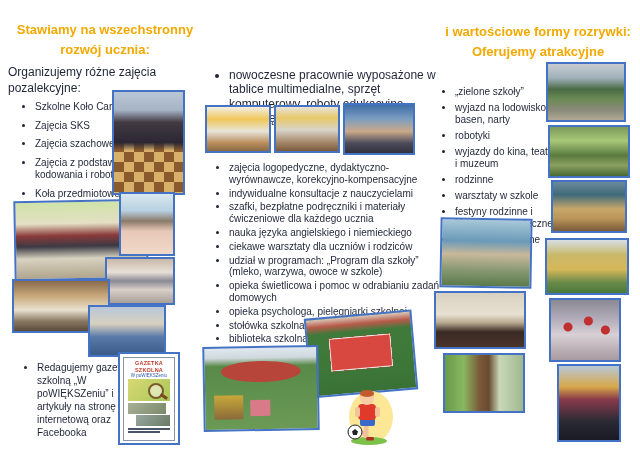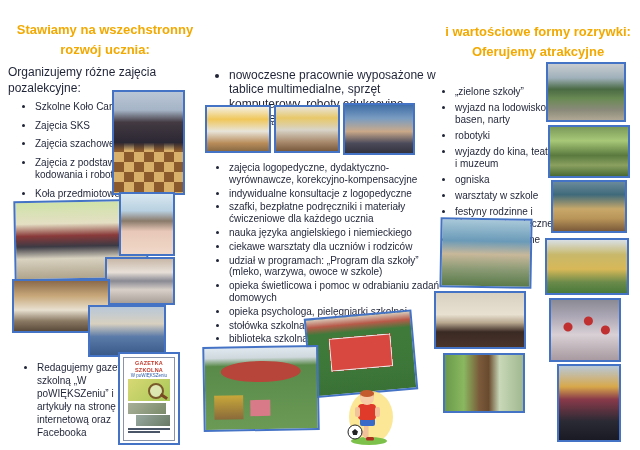--- a/index.html
+++ b/index.html
@@ -130,21 +130,21 @@
   <ul class="blist mid-intro" style="left:214px; top:68px; width:212px;">
     <li>nowoczesne pracownie wyposażone w tablice multimedialne, sprzęt komputerowy, roboty edukacyjne, drukarkę 3D i inne</li>
   </ul>
 
   <div class="ph ph-class1" style="left:205px; top:105px; width:66px; height:48px;"></div>
   <div class="ph ph-class2" style="left:274px; top:105px; width:66px; height:48px;"></div>
   <div class="ph ph-lab" style="left:343px; top:103px; width:72px; height:52px;"></div>
 
   <ul class="blist mid-list" style="left:214px; top:162px; width:220px;">
     <li>zajęcia logopedyczne, dydaktyczno-wyrównawcze, korekcyjno-kompensacyjne</li>
-    <li>indywidualne konsultacje z logopedyczne</li>
+    <li>indywidualne konsultacje z nauczycielami</li>
     <li>szafki, bezpłatne podręczniki i materiały ćwiczeniowe dla każdego ucznia</li>
     <li>nauka języka angielskiego i niemieckiego</li>
     <li>ciekawe warsztaty dla uczniów i rodziców</li>
     <li>udział w programach: „Program dla szkoły” (mleko, warzywa, owoce w szkole)</li>
     <li>opieka świetlicowa i pomoc w odrabianiu zadań domowych</li>
     <li>opieka psychologa, pielęgniarki szkolnej</li>
     <li>stołówka szkolna</li>
     <li>biblioteka szkolna</li>
   </ul>
 
@@ -177,21 +177,21 @@
   <div class="col-heading" style="left:442px; top:22px; width:192px;">
     <div>i wartościowe formy rozrywki:</div>
     <div>Oferujemy atrakcyjne</div>
   </div>
 
   <ul class="blist right-list" style="left:440px; top:86px; width:104px;">
     <li>„zielone szkoły”</li>
     <li>wyjazd na lodowisko, basen, narty</li>
     <li>robotyki</li>
     <li>wyjazdy do kina, teatru i muzeum</li>
-    <li>ogniska</li>
+    <li>rodzinne</li>
     <li>warsztaty w szkole</li>
     <li>festyny rodzinne i kiermasze świąteczne</li>
     <li>akcje charytatywne</li>
   </ul>
 
   <div class="ph ph-mountain" style="left:546px; top:62px; width:80px; height:60px;"></div>
   <div class="ph ph-forest" style="left:548px; top:125px; width:82px; height:53px;"></div>
   <div class="ph ph-bowling" style="left:551px; top:180px; width:76px; height:53px;"></div>
   <div class="ph ph-wheat" style="left:545px; top:238px; width:84px; height:57px;"></div>
   <div class="ph ph-santa" style="left:549px; top:298px; width:72px; height:64px;"></div>

